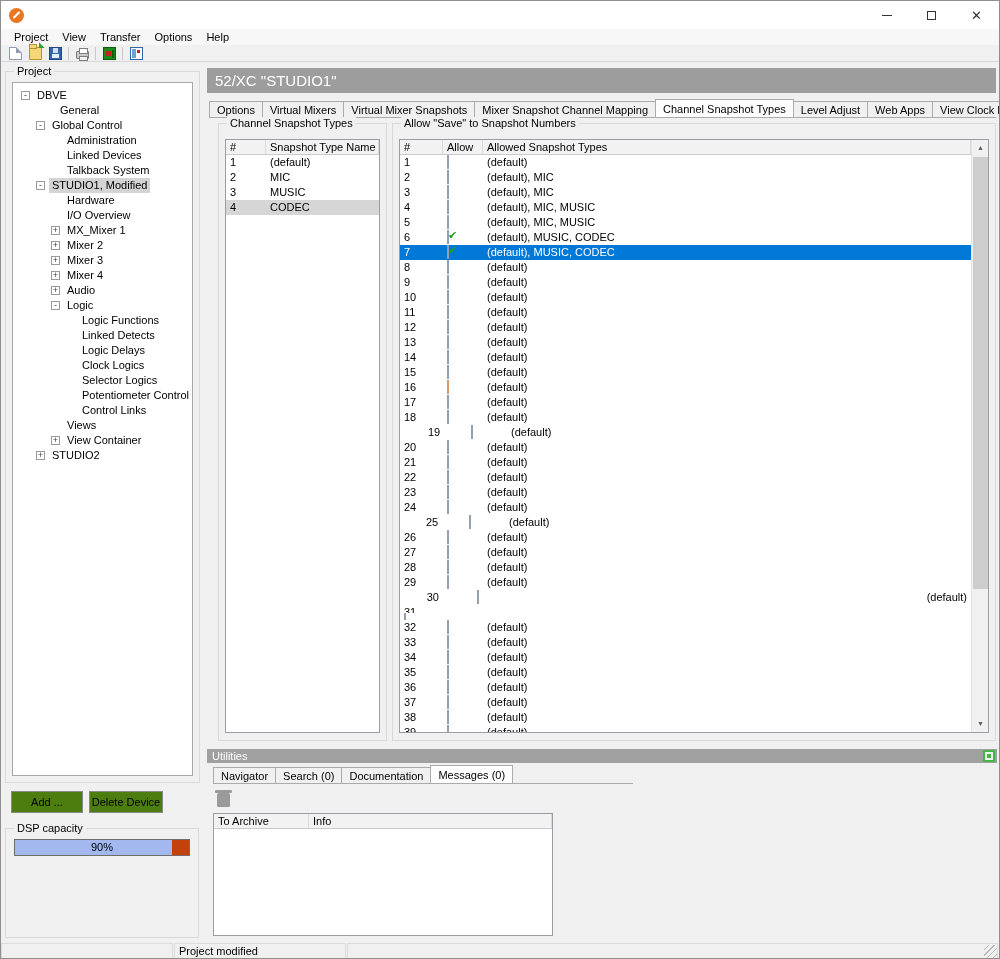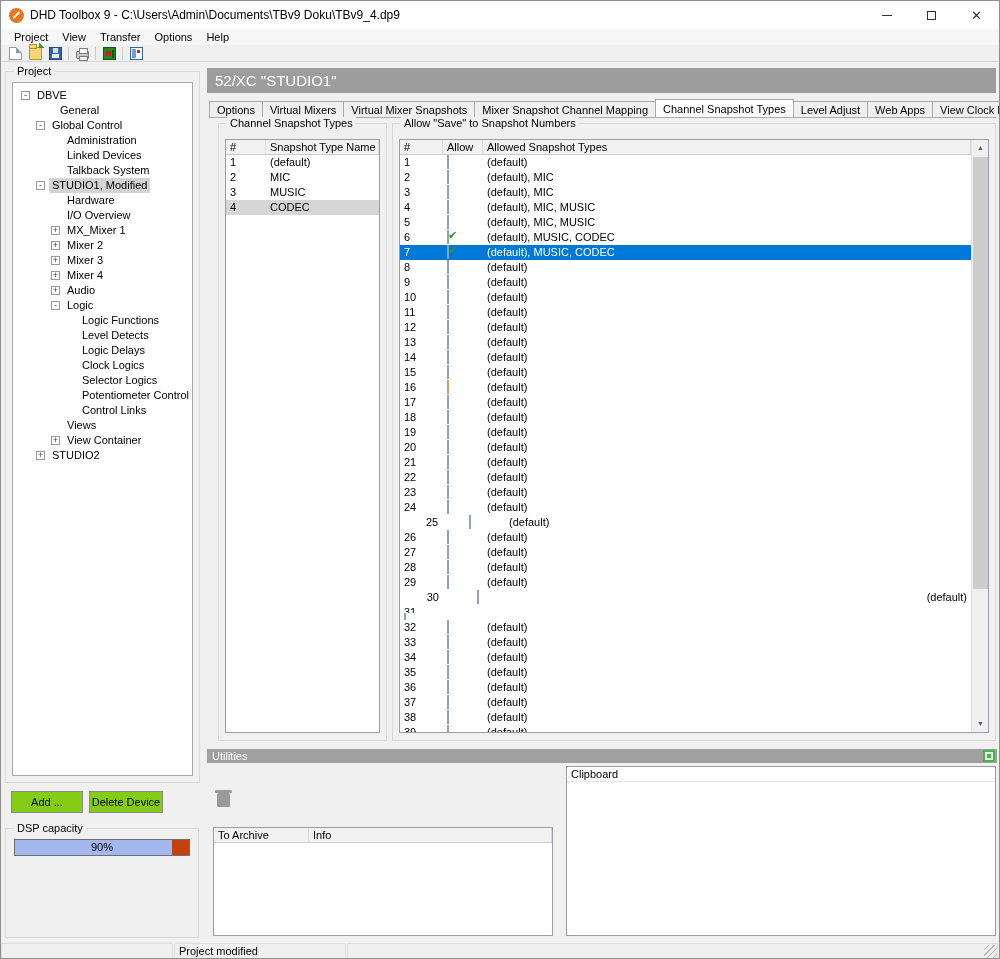--- a/index.html
+++ b/index.html
@@ -49,21 +49,21 @@
   
   .gbox { position:absolute; border:1px solid #d9d9d9; }
   .gbox > .legend { position:absolute; top:-7px; left:8px; background:#f0f0f0; padding:0 3px; line-height:12px; }
   .sidebar-box { left:4px; top:70px; width:195px; height:712px; }
   .tree-wrap { position:absolute; left:6px; top:10px; right:6px; bottom:6px; background:#fff; border:1px solid #a8a8a8; overflow:hidden; padding:5px 0 0 0; }
   .tree-row { height:15px; line-height:15px; display:flex; align-items:center; white-space:nowrap; }
   .tw { width:9px; height:9px; border:1px solid #9a9a9a; background:#fff; font-size:9px; line-height:7px; text-align:center; margin-right:4px; flex:0 0 auto; color:#444; }
   .tw-spc { width:13px; flex:0 0 auto; }
   .tree-label { padding:0 3px; }
   .tree-label.sel { background:#d4d4d4; }
-  .side-btn { position:absolute; height:22px; background:#84cc16; border:1px solid #8a8a8a; text-align:center; line-height:20px; }
+  .side-btn { position:absolute; height:22px; background:#4d7c0f; border:1px solid #8a8a8a; text-align:center; line-height:20px; }
   .dsp-box { left:4px; top:827px; width:194px; height:110px; }
   .dsp-bar { position:absolute; left:8px; top:10px; right:8px; height:17px; border:1px solid #6e6e6e; background:#c2410c; }
   .dsp-fill { position:absolute; left:0; top:0; bottom:0; background:#a2b8ef; }
   .dsp-text { position:absolute; left:0; right:0; top:0; bottom:0; text-align:center; line-height:15px; }
   
   .main-header { position:absolute; left:206px; top:67px; width:789px; height:25px; background:#9d9d9d; color:#fff; font-size:15px; line-height:25px; padding-left:8px; }
   .tabbar { position:absolute; display:flex; align-items:flex-end; }
   .tabbar-main { left:208px; top:99px; width:787px; height:18px; border-bottom:1px solid #ababab; }
   .tab { padding:2px 7px 2px 7px; border:1px solid #ababab; border-bottom:none; background:#f0f0f0; margin-right:-1px; height:16px; line-height:12px; white-space:nowrap; }
   .tab.active { background:#ffffff; height:18px; position:relative; z-index:2; padding-top:3px; }
@@ -89,36 +89,35 @@
   .sb-thumb { position:absolute; left:1px; width:15px; background:#cdcdcd; top:17px; height:73%; }
   
   .util-panel { position:absolute; left:206px; top:748px; width:790px; height:190px; }
   .util-titlebar { position:absolute; left:0; top:0; right:0; height:14px; background:#a0a0a0; color:#fff; padding-left:5px; line-height:14px; }
   .util-green { position:absolute; right:2px; top:1px; width:12px; height:12px; border:2px solid #46b546; background:#eaf7ea; }
   .util-green::after { content:""; position:absolute; left:2px; top:2px; width:4px; height:4px; background:#46b546; }
   .tabbar-util { left:6px; top:17px; width:420px; height:18px; border-bottom:1px solid #ababab; position:absolute; }
   .archive-btn { position:absolute; left:8px; top:40px; width:20px; height:20px; }
   .archive-ic { position:absolute; left:2px; top:4px; width:13px; height:14px; background:#9a9a9a; border-radius:2px 2px 1px 1px; }
   .archive-ic::before { content:""; position:absolute; left:-2px; top:-3px; width:17px; height:3px; background:#9a9a9a; border-radius:1px; }
-  .msg-tbl { left:6px; top:78px; width:340px; bottom:3px; }
+  .msg-tbl { left:6px; top:64px; width:340px; bottom:3px; }
   .clip-panel { position:absolute; left:359px; top:17px; right:1px; bottom:3px; background:#fff; border:1px solid #9a9da2; }
   .clip-label { padding:1px 4px; border-bottom:1px solid #e6e6e6; }
   
   .statusbar { position:absolute; left:0; top:941px; width:100%; height:18px; background:#f0f0f0; display:flex; }
   .status-seg { border:1px solid #dcdcdc; margin:1px 1px 1px 0; line-height:14px; padding:0 4px; }
   .seg-1 { width:172px; } .seg-2 { width:172px; } .seg-3 { flex:1; position:relative; }
   .grip { position:absolute; right:0; bottom:0; width:13px; height:13px;
     background:repeating-linear-gradient(135deg, transparent 0 3px, #b9b9b9 3px 4px); }
 </style>
 </head>
 <body>
 
 <div class="titlebar">
   <span class="app-icon"></span>
-  <span class="title-text">DHD Toolbox 9 - C:\Users\Admin\Documents\TBv9 Doku\TBv9_4.dp9</span>
   <span class="tb-spacer"></span>
   <div class="win-btn">
       <span class="glyph-min"></span>
     </div>
   <div class="win-btn">
       <span class="glyph-max"></span>
     </div>
   <div class="win-btn">
       <span class="glyph-close">✕</span>
     </div>
@@ -218,21 +217,21 @@
       <div class="tree-row" style="padding-left: 38px;">
         <span class="tw">-</span>
         <span class="tree-label">Logic</span>
       </div>
       <div class="tree-row" style="padding-left: 53px;">
         <span class="tw-spc"></span>
         <span class="tree-label">Logic Functions</span>
       </div>
       <div class="tree-row" style="padding-left: 53px;">
         <span class="tw-spc"></span>
-        <span class="tree-label">Level Detects</span>
+        <span class="tree-label">Linked Detects</span>
       </div>
       <div class="tree-row" style="padding-left: 53px;">
         <span class="tw-spc"></span>
         <span class="tree-label">Logic Delays</span>
       </div>
       <div class="tree-row" style="padding-left: 53px;">
         <span class="tw-spc"></span>
         <span class="tree-label">Clock Logics</span>
       </div>
       <div class="tree-row" style="padding-left: 53px;">
@@ -403,21 +402,21 @@
         <div class="trow" style="margin-right: 17px;">
           <span class="td" style="width: 43px;">17</span>
           <span class="td" style="width: 40px;"><span class="cb"></span></span>
           <span class="td" style="flex: 1 1 0%;">(default)</span>
         </div>
         <div class="trow" style="margin-right: 17px;">
           <span class="td" style="width: 43px;">18</span>
           <span class="td" style="width: 40px;"><span class="cb"></span></span>
           <span class="td" style="flex: 1 1 0%;">(default)</span>
         </div>
-        <div class="trow" style="margin-right: 17px;">
+        <div class="trow" style="margin-right: 17px; margin-left: 24px;">
           <span class="td" style="width: 43px;">19</span>
           <span class="td" style="width: 40px;"><span class="cb"></span></span>
           <span class="td" style="flex: 1 1 0%;">(default)</span>
         </div>
         <div class="trow" style="margin-right: 17px;">
           <span class="td" style="width: 43px;">20</span>
           <span class="td" style="width: 40px;"><span class="cb"></span></span>
           <span class="td" style="flex: 1 1 0%;">(default)</span>
         </div>
         <div class="trow" style="margin-right: 17px;">
@@ -521,31 +520,34 @@
       <div class="sb-thumb"></div>
       <div class="sb-arrow sb-down">▼</div>
     </div>
   </div>
 </div>
 
 <div class="util-panel">
   <div class="util-titlebar"><span>Utilities</span>
     <span class="util-green"></span>
   </div>
+  <div class="tabbar tabbar-util">
+      <div class="tab">Navigator</div>
+      <div class="tab">Search (0)</div>
+      <div class="tab">Documentation</div>
+      <div class="tab active">Messages (0)</div>
+    </div>
   <div class="archive-btn">
     <span class="archive-ic"></span>
   </div>
   <div class="tbl msg-tbl">
     <div class="thead">
         <span class="th" style="width: 95px;">To Archive</span>
         <span class="th" style="flex: 1 1 0%;">Info</span>
       </div>
-  </div>
-  <div class="clip-panel">
-    <div class="clip-label">Clipboard</div>
   </div>
 </div>
 
 <div class="statusbar">
   <div class="status-seg seg-1"></div>
   <div class="status-seg seg-2">Project modified</div>
   <div class="status-seg seg-3">
     <span class="grip"></span>
   </div>
 </div>

